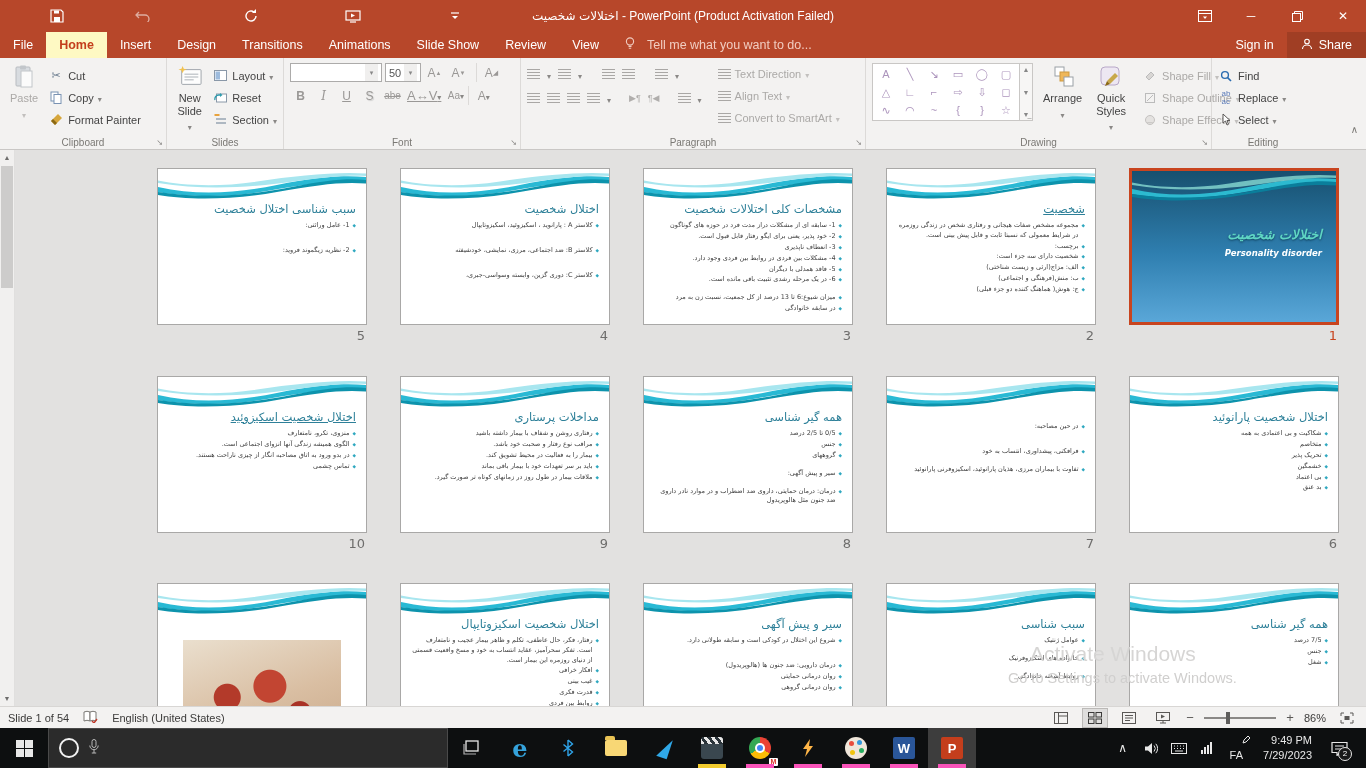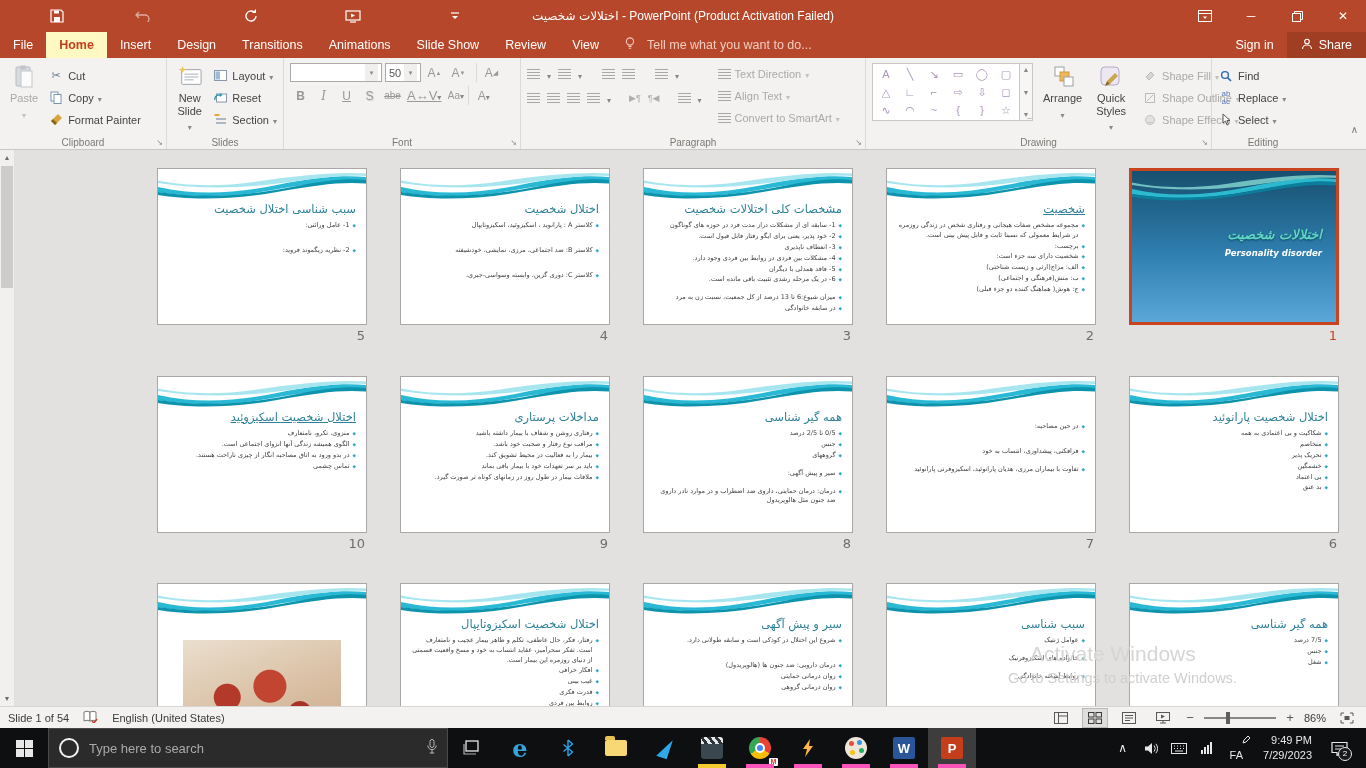--- a/index.html
+++ b/index.html
@@ -1055,21 +1055,20 @@
   <div class="startbtn">
       <span class="winlogo">
         <div></div>
         <div></div>
         <div></div>
         <div></div>
       </span>
     </div>
   <div class="searchbox">
     <span class="cortana"></span>
-    <span class="searchtext">Type here to search</span>
     <span><svg width="10" height="15" viewBox="0 0 10 15">
           <rect x="3" y="0.5" width="4" height="8" rx="2" fill="none" stroke="#B8B8B8"></rect>
           <path d="M0.8 6.5 a4.2 4.2 0 0 0 8.4 0 M5 10.8 V14 M2.8 14 h4.4" fill="none" stroke="#B8B8B8"></path>
         </svg></span>
   </div>
   <div class="tb-icon">
       <svg width="20" height="18" viewBox="0 0 20 18">
         <rect x="4" y="2" width="12" height="10" fill="none" stroke="#E8E8E8" stroke-width="1.3"></rect>
         <path d="M2 5 v10 h12" fill="none" stroke="#B0B0B0" stroke-width="1.2"></path>
       </svg>

